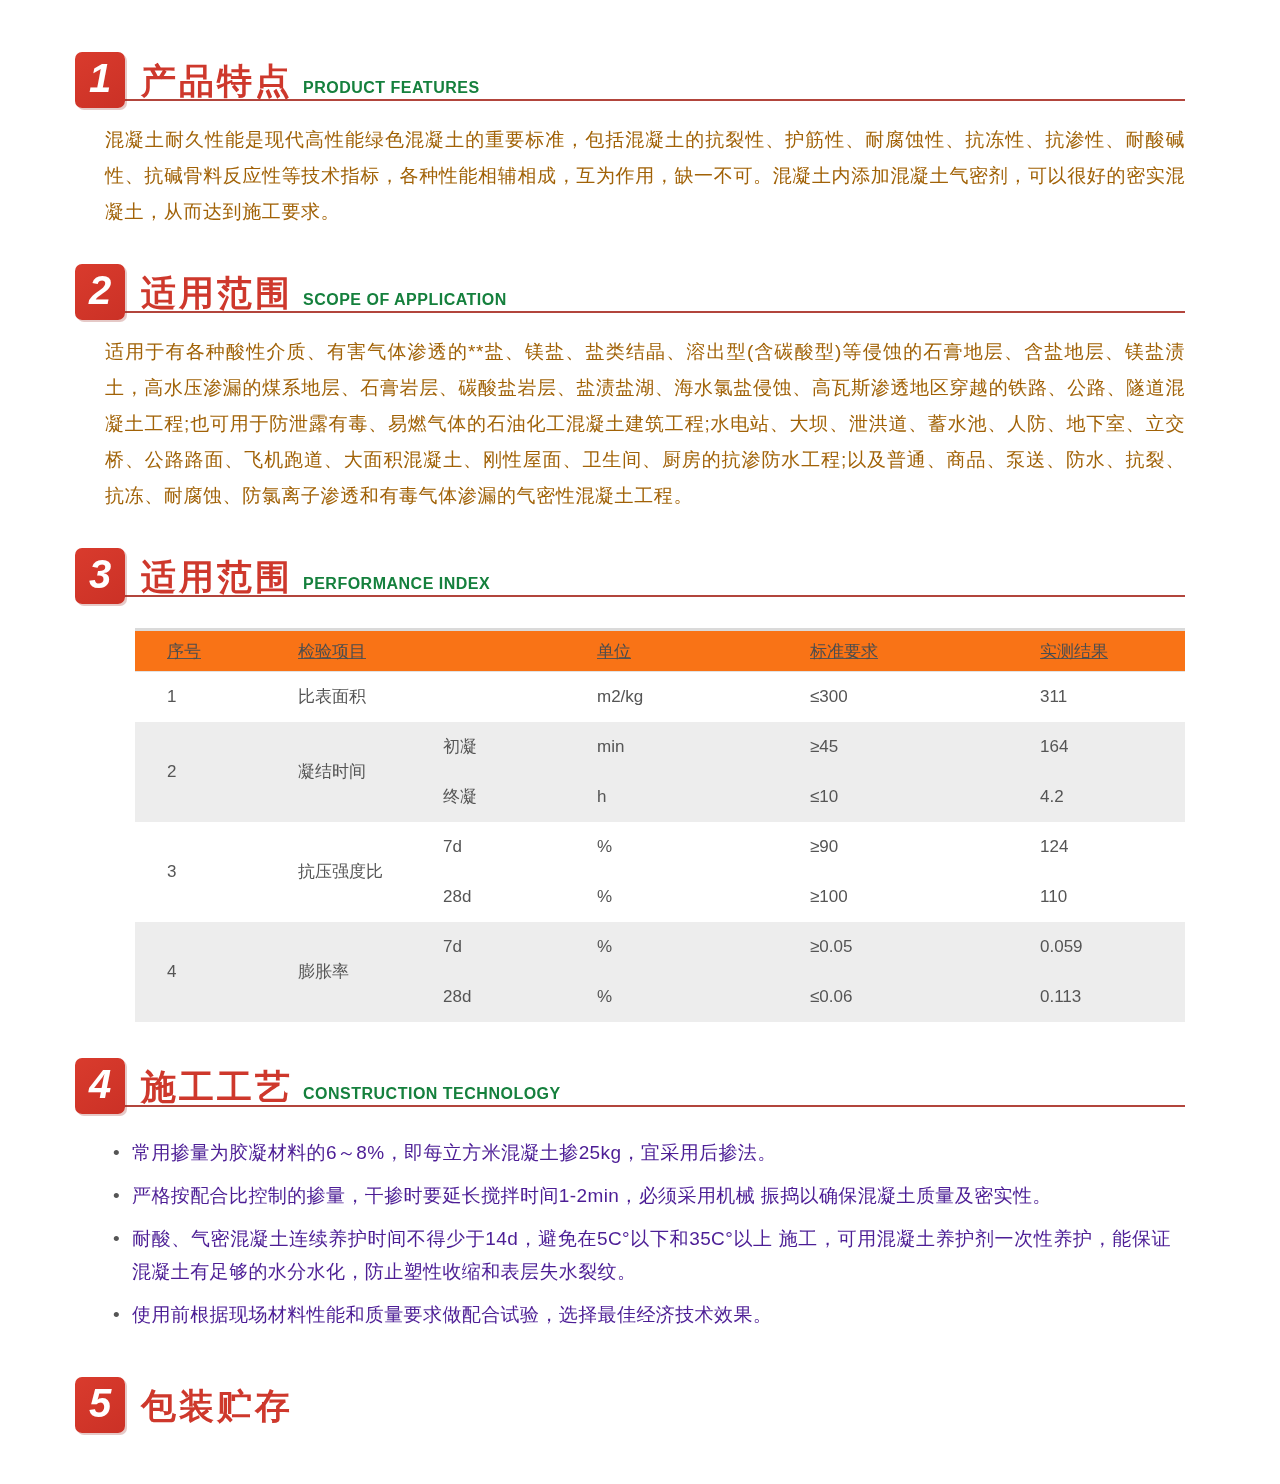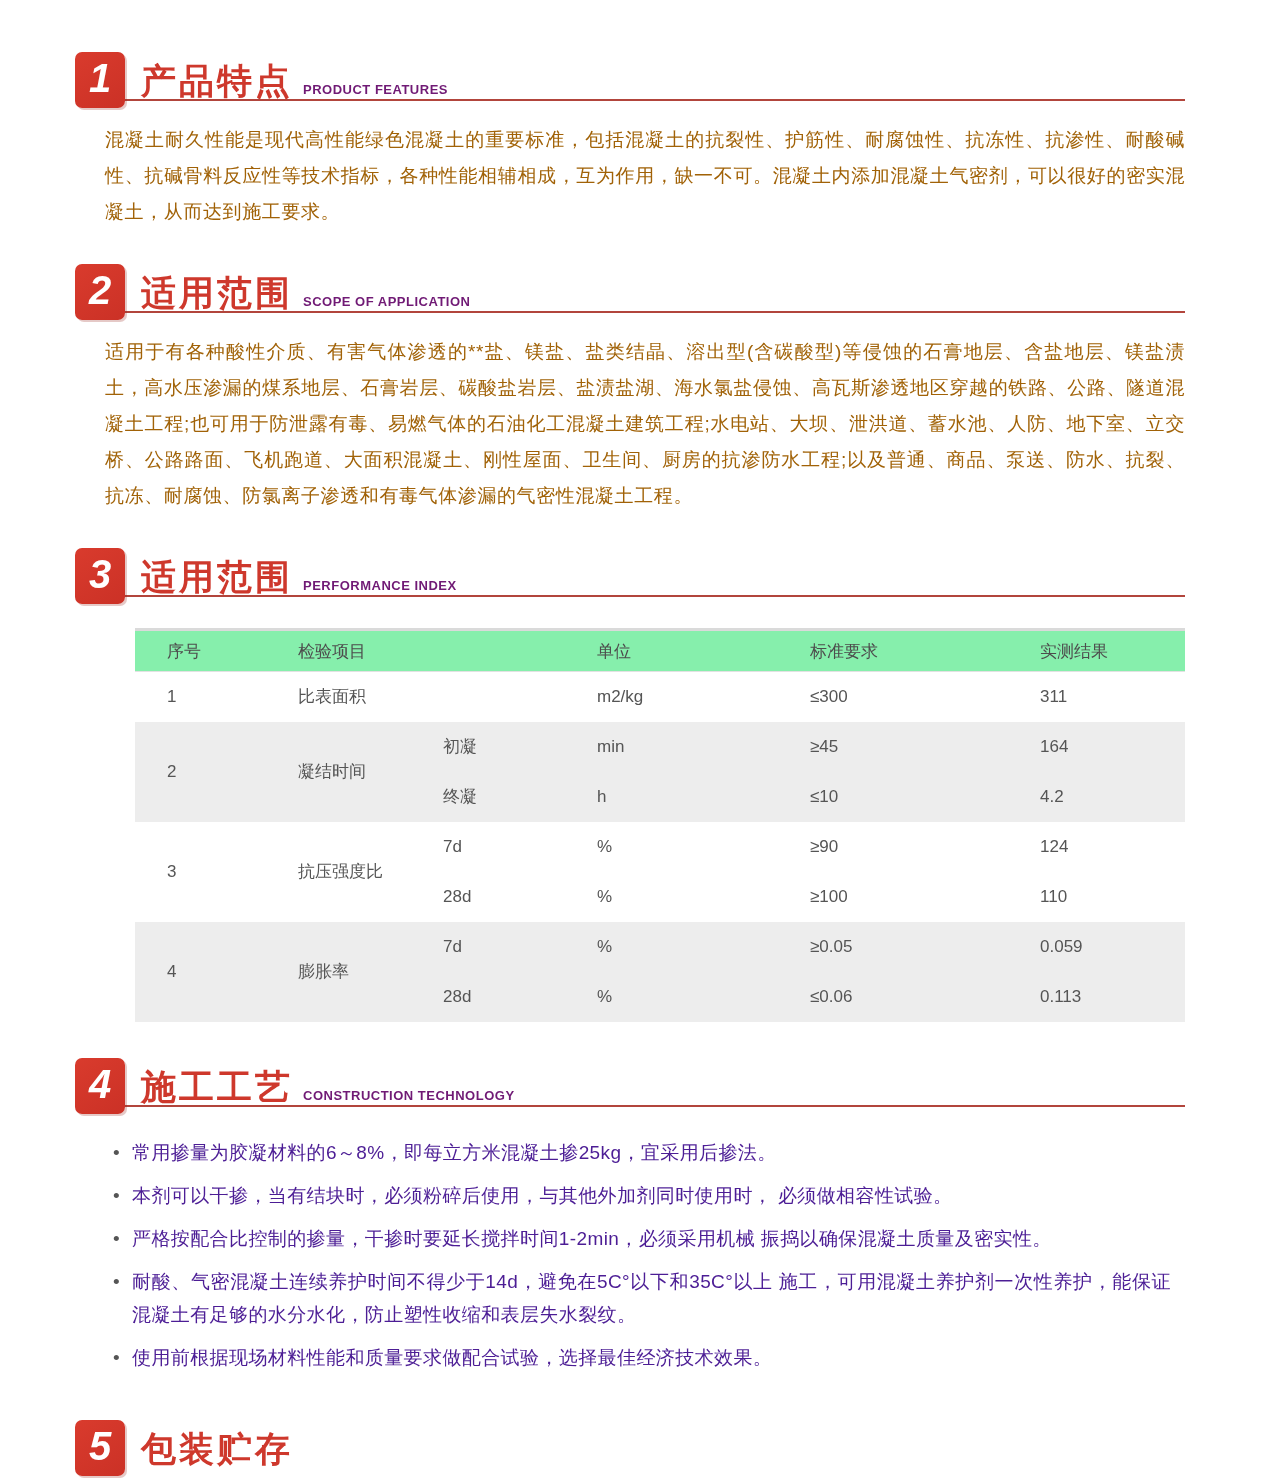--- a/index.html
+++ b/index.html
@@ -51,23 +51,23 @@
     font-size: 35px;
     font-weight: bold;
     color: #ce382c;
     letter-spacing: 3px;
     line-height: 1;
     margin: 0 0 10px 16px;
     white-space: nowrap;
     text-align: center;
   }
   .sec-sub {
-    font-size: 13px;
+    font-size: 16px;
     font-weight: bold;
-    color: #701a75;
+    color: #15803d;
     letter-spacing: 0.5px;
     line-height: 1;
     margin: 16px 0 12px 10px;
     white-space: nowrap;
   }
 
   
   .para {
     margin: 14px 0 0 30px;
     font-size: 19px;
@@ -82,24 +82,25 @@
   
   table.perf {
     margin: 24px 0 0 60px;
     width: 1050px;
     border-collapse: collapse;
     table-layout: fixed;
     font-size: 17px;
     color: #555555;
   }
   table.perf thead tr {
-    background: #86efac;
+    background: #f97316;
     border-top: 3px solid #dadada;
     border-bottom: 1px solid #e2e2e2;
     height: 42px;
+    text-decoration: underline;
   }
   table.perf th {
     font-weight: normal;
     text-align: left;
     color: #4d4d4d;
     padding: 0;
   }
   table.perf td {
     padding: 0;
     vertical-align: middle;
@@ -247,21 +248,20 @@
 
   <div class="sec" style="margin-top:36px;">
     <div class="sec-head">
       <div class="sec-rule"></div>
       <div class="badge">4</div>
       <h2 class="sec-title">施工工艺</h2>
       <span class="sec-sub">CONSTRUCTION TECHNOLOGY</span>
     </div>
     <ul class="bullets">
       <li>常用掺量为胶凝材料的6～8%，即每立方米混凝土掺25kg，宜采用后掺法。</li>
-      <li>本剂可以干掺，当有结块时，必须粉碎后使用，与其他外加剂同时使用时， 必须做相容性试验。</li>
       <li>严格按配合比控制的掺量，干掺时要延长搅拌时间1-2min，必须采用机械 振捣以确保混凝土质量及密实性。</li>
       <li>耐酸、气密混凝土连续养护时间不得少于14d，避免在5C°以下和35C°以上 施工，可用混凝土养护剂一次性养护，能保证混凝土有足够的水分水化，防止塑性收缩和表层失水裂纹。</li>
       <li>使用前根据现场材料性能和质量要求做配合试验，选择最佳经济技术效果。</li>
     </ul>
   </div>
 
   <div class="sec" style="margin-top:46px;">
     <div class="sec-head">
 
       <div class="badge">5</div>

